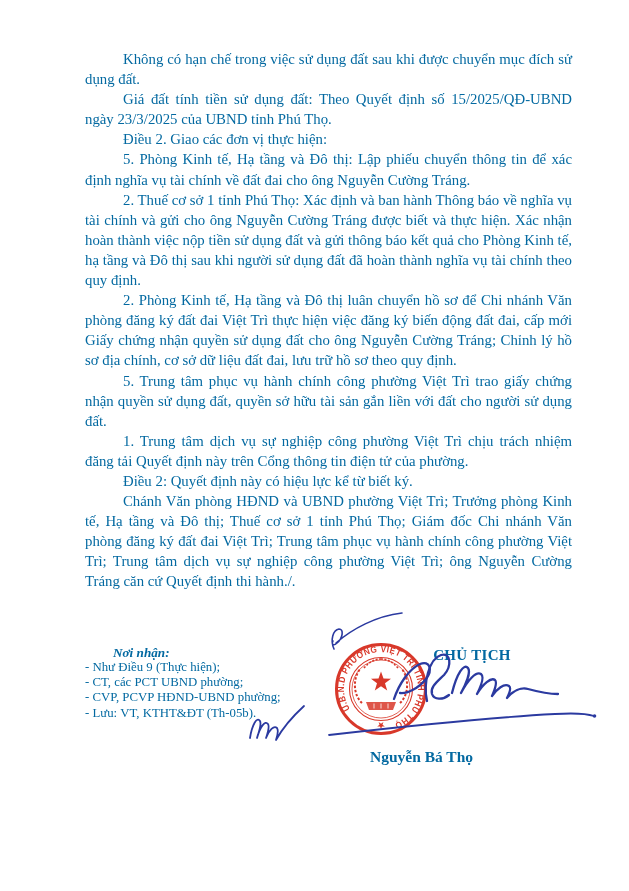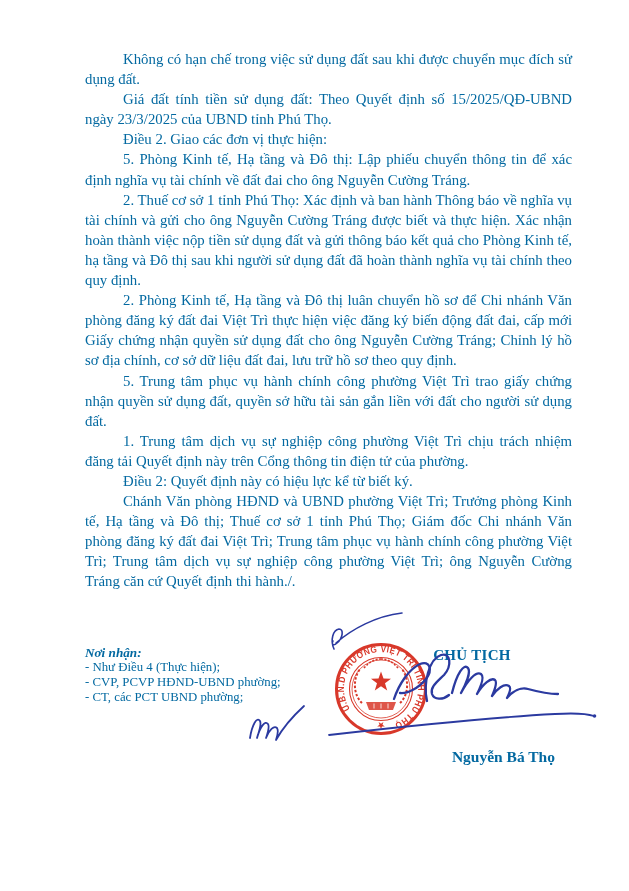--- a/index.html
+++ b/index.html
@@ -10,27 +10,27 @@
   .body-text{
     position:absolute;left:85px;top:49px;width:487px;
     font-size:14.8px;line-height:20.1px;text-align:justify;
   }
   .body-text p{margin:0;text-indent:38px;}
   .lead{font-weight:normal;}
   .recipients{
     position:absolute;left:85px;top:645px;width:250px;
     font-size:12.8px;line-height:15.2px;
   }
-  .recipients .label{font-weight:bold;font-style:italic;font-size:13.2px;line-height:15px;}
+  .recipients .label{font-weight:bold;font-style:italic;font-size:13.2px;line-height:15px;margin-left:28px;}
   .sign-title{
     position:absolute;left:392px;top:647px;width:160px;text-align:center;
     font-weight:bold;font-size:15px;letter-spacing:.3px;
   }
   .sign-name{
-    position:absolute;left:370px;top:748px;width:185px;text-align:right;
+    position:absolute;left:370px;top:748px;width:185px;text-align:left;
     font-weight:bold;font-size:15.5px;
   }
   .overlay{position:absolute;left:0;top:0;width:629px;height:891px;pointer-events:none;}
 </style>
 </head>
 <body>
 
 <div class="page">
 
   <div class="body-text">
@@ -41,23 +41,24 @@
     <p><span class="lead"></span><span>2. Thuế cơ sở 1 tỉnh Phú Thọ: Xác định và ban hành Thông báo về nghĩa vụ tài chính và gửi cho ông Nguyễn Cường Tráng được biết và thực hiện. Xác nhận hoàn thành việc nộp tiền sử dụng đất và gửi thông báo kết quả cho Phòng Kinh tế, hạ tầng và Đô thị sau khi người sử dụng đất đã hoàn thành nghĩa vụ tài chính theo quy định.</span></p>
     <p><span class="lead"></span><span>2. Phòng Kinh tế, Hạ tầng và Đô thị luân chuyển hồ sơ để Chi nhánh Văn phòng đăng ký đất đai Việt Trì thực hiện việc đăng ký biến động đất đai, cấp mới Giấy chứng nhận quyền sử dụng đất cho ông Nguyễn Cường Tráng; Chỉnh lý hồ sơ địa chính, cơ sở dữ liệu đất đai, lưu trữ hồ sơ theo quy định.</span></p>
     <p><span class="lead"></span><span>5. Trung tâm phục vụ hành chính công phường Việt Trì trao giấy chứng nhận quyền sử dụng đất, quyền sở hữu tài sản gắn liền với đất cho người sử dụng đất.</span></p>
     <p><span class="lead"></span><span>1. Trung tâm dịch vụ sự nghiệp công phường Việt Trì chịu trách nhiệm đăng tải Quyết định này trên Cổng thông tin điện tử của phường.</span></p>
     <p><span class="lead">Điều 2</span><span>: Quyết định này có hiệu lực kể từ biết ký.</span></p>
     <p><span class="lead"></span><span>Chánh Văn phòng HĐND và UBND phường Việt Trì; Trưởng phòng Kinh tế, Hạ tầng và Đô thị; Thuế cơ sở 1 tỉnh Phú Thọ; Giám đốc Chi nhánh Văn phòng đăng ký đất đai Việt Trì; Trung tâm phục vụ hành chính công phường Việt Trì; Trung tâm dịch vụ sự nghiệp công phường Việt Trì; ông Nguyễn Cường Tráng căn cứ Quyết định thi hành./.</span></p>
   </div>
 
   <div class="recipients">
     <div class="label">Nơi nhận:</div>
-    <div>- Như Điều 4 (Thực hiện);</div>
+    <div>- Như Điều 9 (Thực hiện);</div>
+    <div>- CT, các PCT UBND phường;</div>
     <div>- CVP, PCVP HĐND-UBND phường;</div>
-    <div>- CT, các PCT UBND phường;</div>
+    <div>- Lưu: VT, KTHT&amp;ĐT (Th-05b).</div>
   </div>
 
   <div class="sign-title">CHỦ TỊCH</div>
   <div class="sign-name">Nguyễn Bá Thọ</div>
 
   <svg class="overlay" viewBox="0 0 629 891">
 
     <g opacity="0.93">
       <circle cx="381" cy="689" r="44.5" fill="none" stroke="#d6291a" stroke-width="3"></circle>
       <circle cx="381" cy="689" r="31.5" fill="none" stroke="#d6291a" stroke-width="1.1"></circle>

